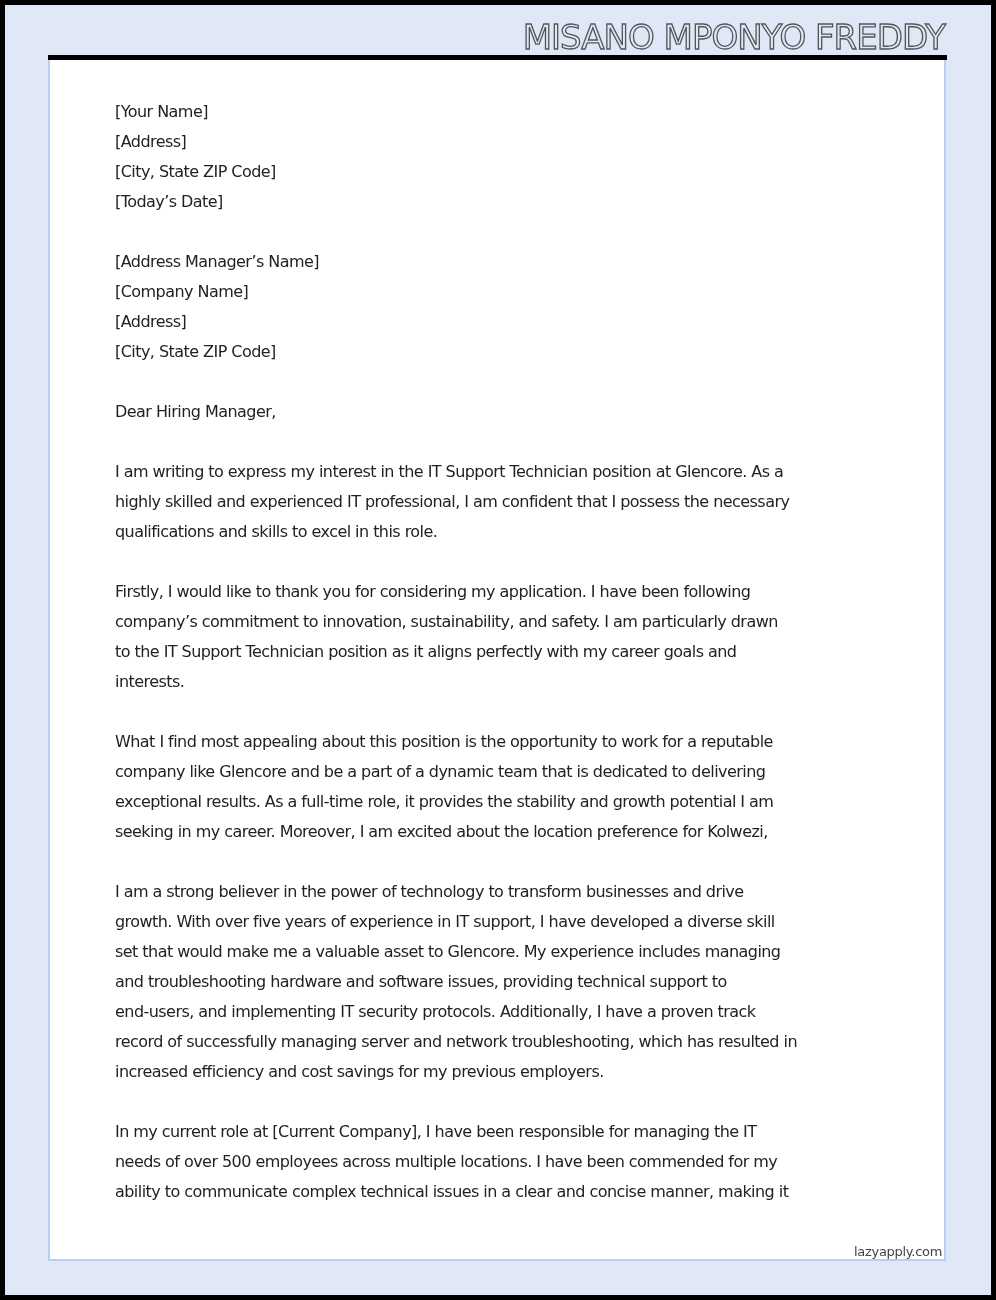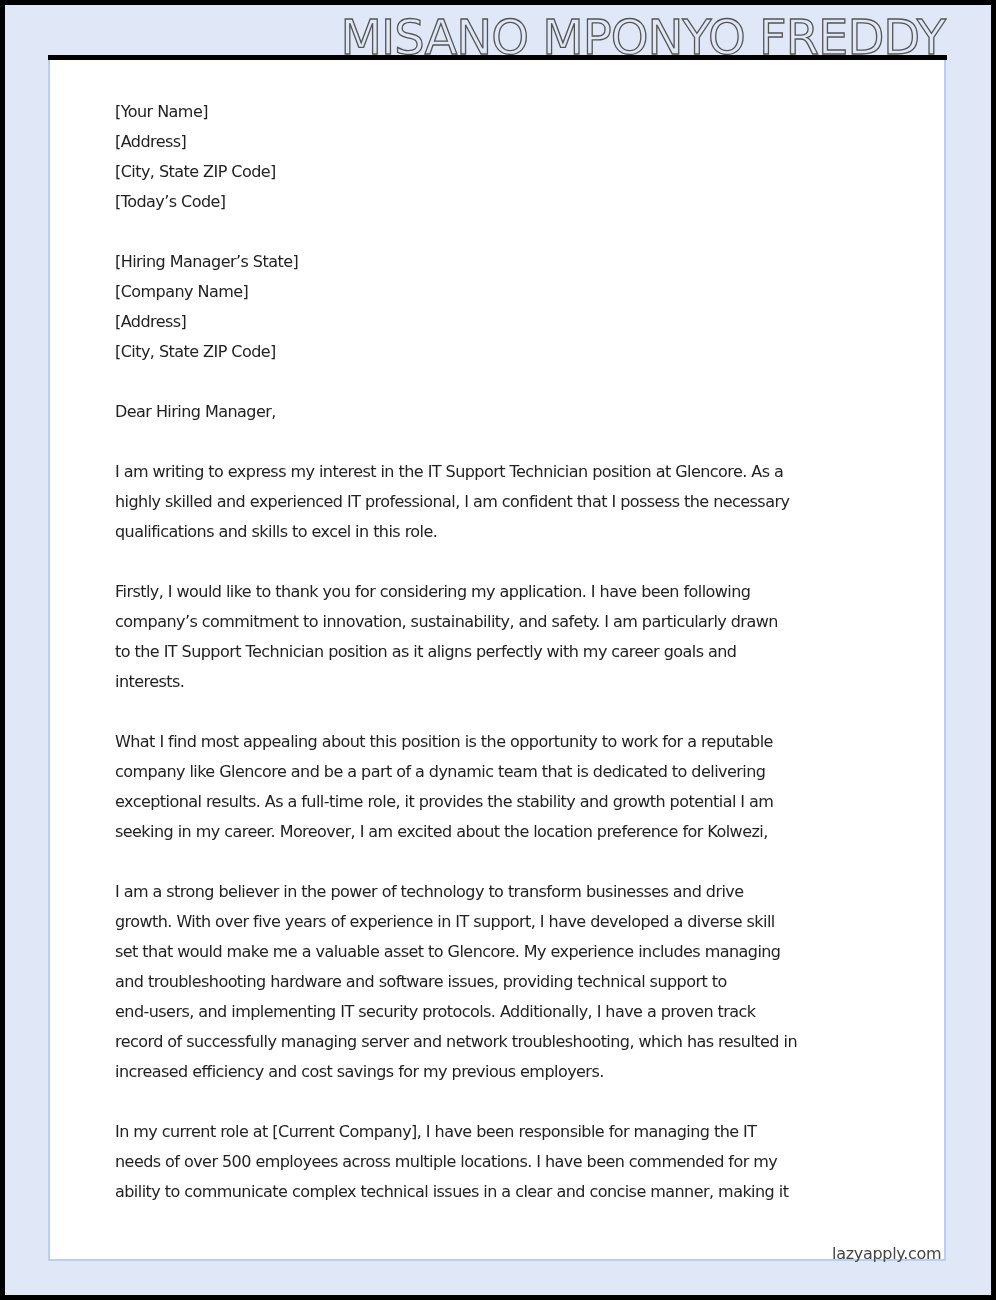--- a/index.html
+++ b/index.html
@@ -8,21 +8,21 @@
     background:#000;
     font-family: "DejaVu Sans", sans-serif;
   }
   .frame {
     position:absolute; left:5px; top:5px; width:986px; height:1290px;
     background:#e0e8f8; overflow:hidden;
   }
   .title {
     position:absolute; right:46px; top:10px;
     font-family:"DejaVu Sans", sans-serif;
-    font-size:48px; letter-spacing:-1px;
+    font-size:34px; letter-spacing:-1px;
     color:#e0e8f8;
     -webkit-text-stroke:1.3px #555;
     white-space:nowrap; line-height:44px;
   }
   .page {
     position:absolute; left:43px; top:50px; width:898px; height:1206px;
     background:#fff;
     border-left:2px solid #b8cef5; border-right:2px solid #b8cef5; border-bottom:2px solid #b8cef5;
     box-sizing:border-box;
   }
@@ -30,43 +30,43 @@
     position:absolute; left:43px; top:50px; width:899px; height:5px; background:#000;
   }
   .content {
     position:absolute; left:110px; top:92px; width:800px;
     font-size:16px; line-height:30px; color:#222;
     font-family:"DejaVu Sans", sans-serif; letter-spacing:-0.55px;
   }
   .line { white-space:nowrap; height:30px; }
   .gap { height:30px; }
   .watermark {
-    position:absolute; left:827px; top:1239px;
-    font-size:16px; color:#444; font-family:"DejaVu Sans", sans-serif;
+    position:absolute; left:849px; top:1239px;
+    font-size:13px; color:#444; font-family:"DejaVu Sans", sans-serif;
     letter-spacing:-0.3px;
   }
 </style>
 </head>
 <body>
 
 <div class="frame">
   <div class="title">MISANO MPONYO FREDDY</div>
   <div class="page"></div>
   <div class="topbar"></div>
 
   <div class="content">
     <div>
       <div class="line">[Your Name]</div>
       <div class="line">[Address]</div>
       <div class="line">[City, State ZIP Code]</div>
-      <div class="line">[Today’s Code]</div>
+      <div class="line">[Today’s Date]</div>
     </div>
     <div class="gap"></div>
     <div>
-      <div class="line">[Hiring Manager’s State]</div>
+      <div class="line">[Address Manager’s Name]</div>
       <div class="line">[Company Name]</div>
       <div class="line">[Address]</div>
       <div class="line">[City, State ZIP Code]</div>
     </div>
     <div class="gap"></div>
     <div class="line">Dear Hiring Manager,</div>
     <div class="gap"></div>
 
     <div>
       <div class="line">I am writing to express my interest in the IT Support Technician position at Glencore. As a</div>

